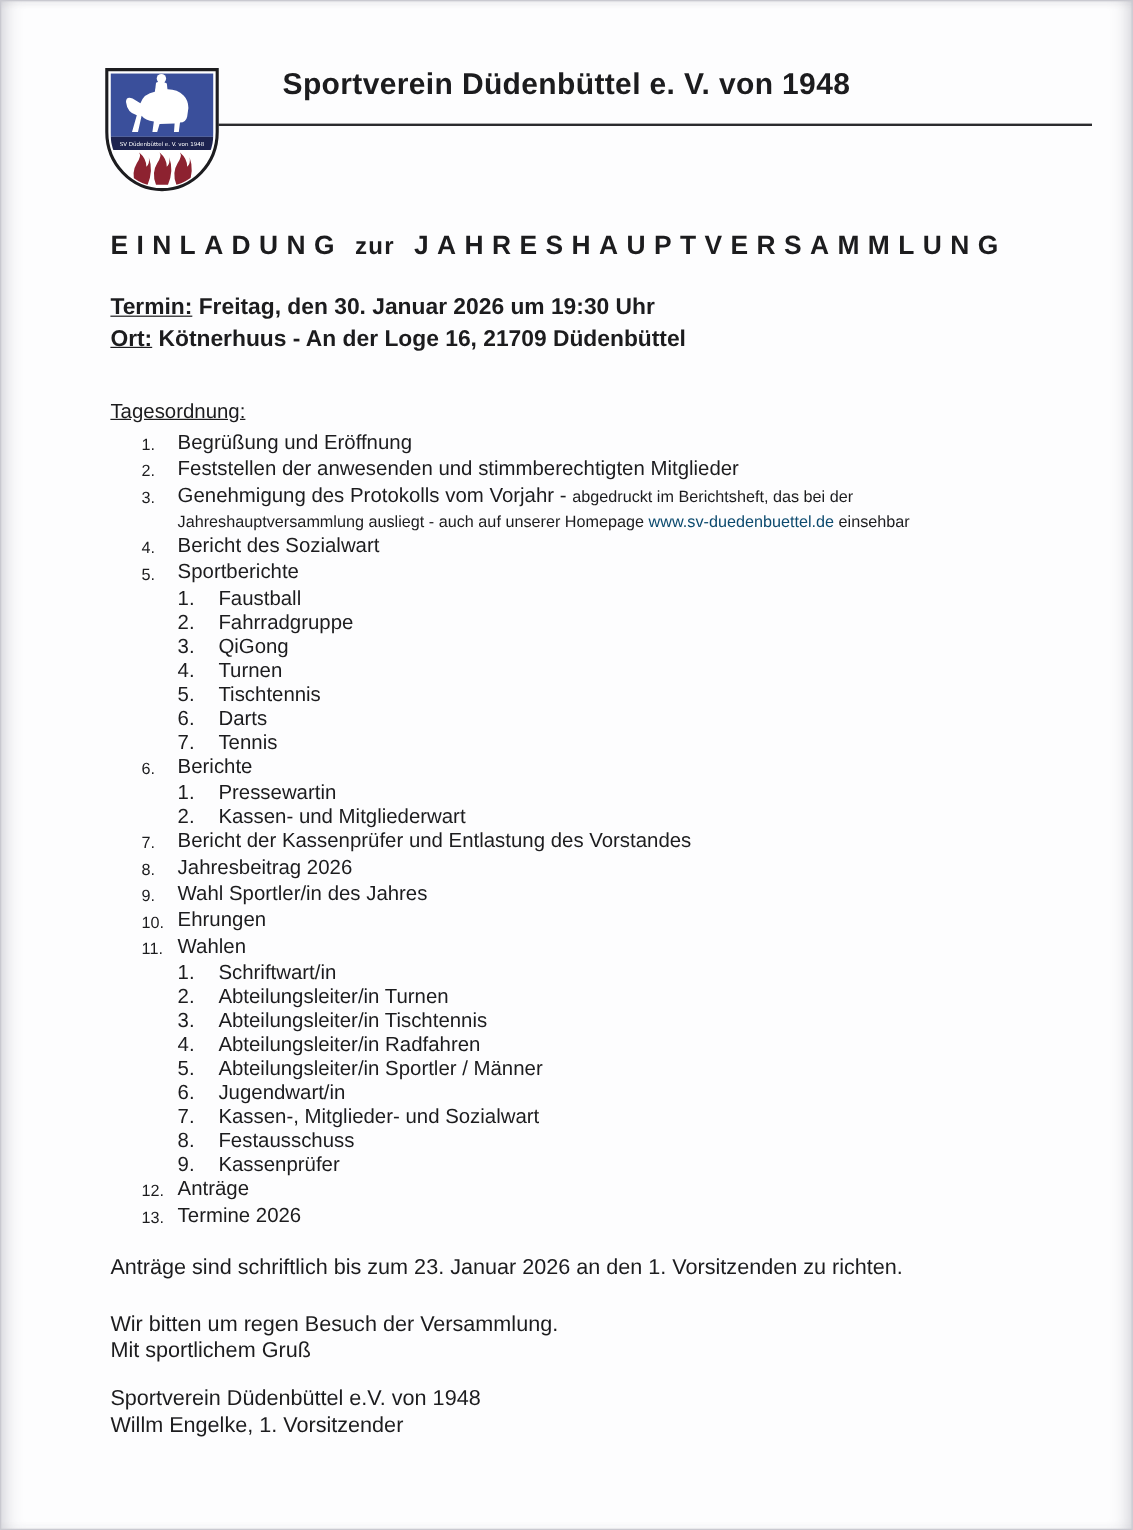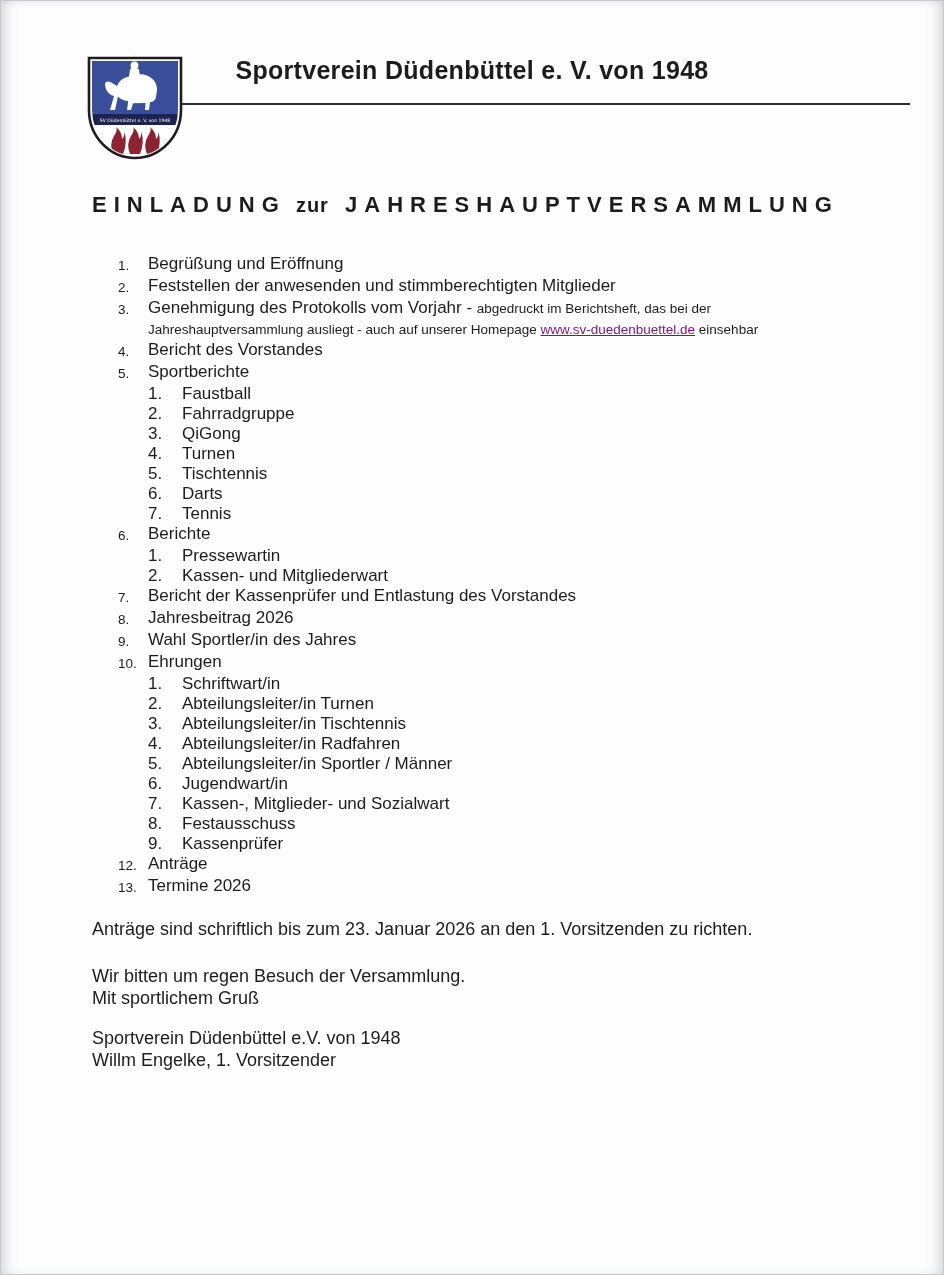--- a/index.html
+++ b/index.html
@@ -40,21 +40,21 @@
 
   
   .agenda { margin:36px 0 0 92px; font-size:17px; }
   .agenda-label { text-decoration:underline; margin-bottom:5px; line-height:22px; }
   .row { display:flex; line-height:20px; }
   .row .num { flex:none; }
   .l1 .num { width:30px; margin-left:26px; font-size:13.5px; padding-top:2px; }
   .l2 .num { width:34px; margin-left:56px; }
   .row .txt { max-width:655px; }
   .note { font-size:13.5px; }
-  .link { color:#701a75; text-decoration:underline; }
+  .link { color:#0c4a6e; }
 
   
   .closing { margin-left:92px; font-size:18px; }
   .p1 { margin-top:20px; line-height:22px; }
   .p2 { margin-top:25px; line-height:22px; }
   .sig { margin-top:18px; line-height:22px; }
 </style>
 </head>
 <body>
 
@@ -92,40 +92,49 @@
     <div class="title">Sportverein Düdenbüttel e. V. von 1948</div>
     <div class="rule"></div>
   </div>
 
   <div class="heading">
     <span class="sp">EINLADUNG</span>
     <span class="mid">zur</span>
     <span class="sp">JAHRESHAUPTVERSAMMLUNG</span>
   </div>
 
+  <div class="meta">
+    <div>
+      <span class="lbl">Termin:</span><span> Freitag, den 30. Januar 2026 um 19:30 Uhr</span>
+    </div>
+    <div>
+      <span class="lbl">Ort:</span><span> Kötnerhuus - An der Loge 16, 21709 Düdenbüttel</span>
+    </div>
+  </div>
 
   <div class="agenda">
+    <div class="agenda-label">Tagesordnung:</div>
 
     <div class="row l1">
         <span class="num">1.</span>
         <span class="txt">Begrüßung und Eröffnung</span>
       </div>
     <div class="row l1">
         <span class="num">2.</span>
         <span class="txt">Feststellen der anwesenden und stimmberechtigten Mitglieder</span>
       </div>
 
     <div class="row l1">
       <span class="num">3.</span>
       <span class="txt"><span>Genehmigung des Protokolls vom Vorjahr - </span><span class="note"><span>abgedruckt im Berichtsheft, das bei der Jahreshauptversammlung ausliegt - auch auf unserer Homepage </span><span class="link">www.sv-duedenbuettel.de</span><span>  einsehbar</span></span></span>
     </div>
 
     <div class="row l1">
         <span class="num">4.</span>
-        <span class="txt">Bericht des Vorstandes</span>
+        <span class="txt">Bericht des Sozialwart</span>
       </div>
     <div class="row l1">
         <span class="num">5.</span>
         <span class="txt">Sportberichte</span>
       </div>
     <div class="row l2">
         <span class="num">1.</span>
         <span class="txt">Faustball</span>
       </div>
     <div class="row l2">
@@ -172,20 +181,24 @@
         <span class="num">8.</span>
         <span class="txt">Jahresbeitrag 2026</span>
       </div>
     <div class="row l1">
         <span class="num">9.</span>
         <span class="txt">Wahl Sportler/in des Jahres</span>
       </div>
     <div class="row l1">
         <span class="num">10.</span>
         <span class="txt">Ehrungen</span>
+      </div>
+    <div class="row l1">
+        <span class="num">11.</span>
+        <span class="txt">Wahlen</span>
       </div>
     <div class="row l2">
         <span class="num">1.</span>
         <span class="txt">Schriftwart/in</span>
       </div>
     <div class="row l2">
         <span class="num">2.</span>
         <span class="txt">Abteilungsleiter/in Turnen</span>
       </div>
     <div class="row l2">

